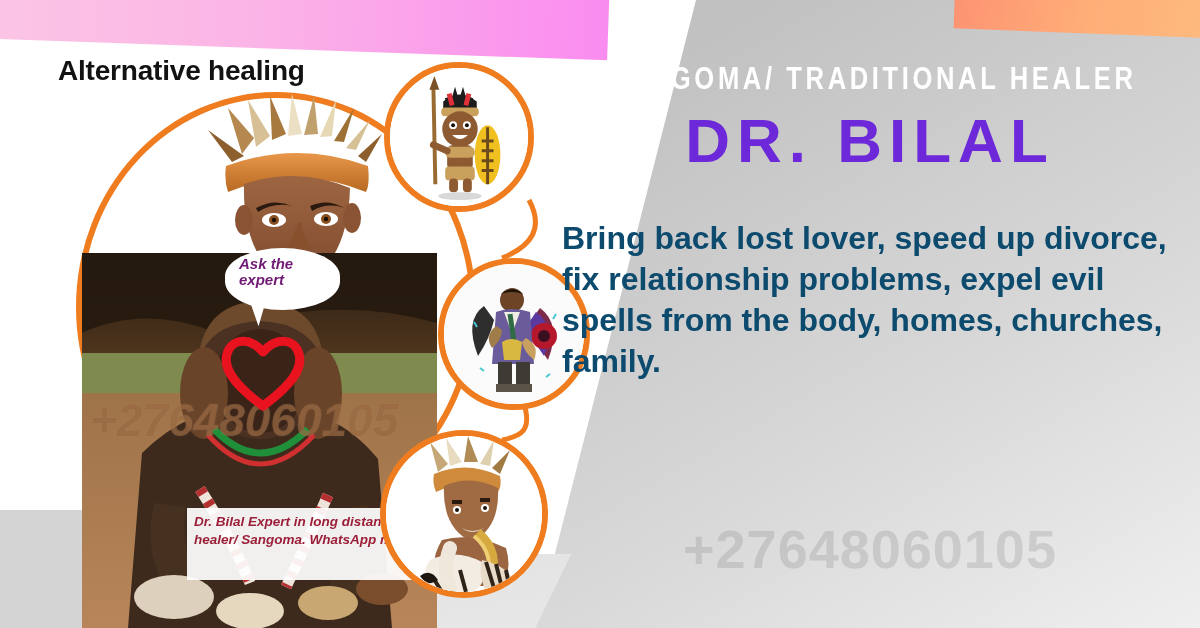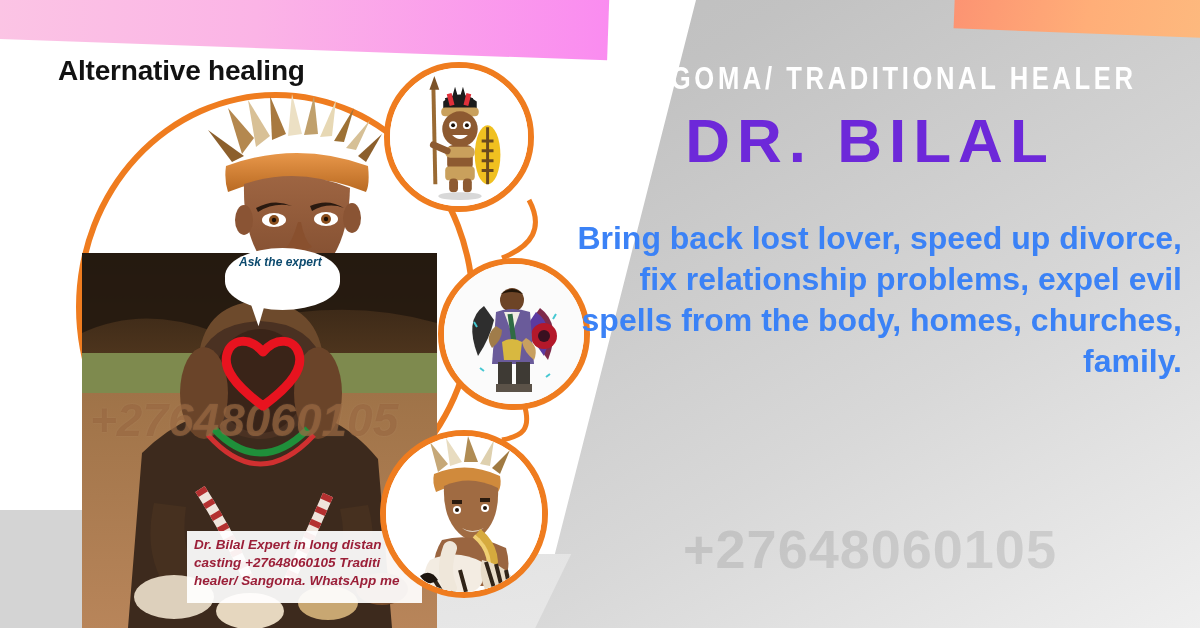--- a/index.html
+++ b/index.html
@@ -86,30 +86,30 @@
   }
   .speech-tail{
     position:absolute; left:22px; top:50px; width:0;height:0;
     border-left:13px solid transparent;
     border-right:5px solid transparent;
     border-top:28px solid #ffffff;
     transform:rotate(6deg);
   }
   .speech-text{
     position:absolute; left:14px; top:8px; width:92px;
-    font-size:12px; font-weight:bold; font-style:italic; color:#0c4a6e;
+    font-size:15px; font-weight:bold; font-style:italic; color:#701a75;
     line-height:1.05; text-align:left;
   }
 
   .heart{
     position:absolute; left:185px; top:330px; width:92px; height:82px; z-index:8;
   }
 
   .caption-box{
-    position:absolute; left:155px; top:531px; width:235px; height:72px;
+    position:absolute; left:155px; top:508px; width:235px; height:72px;
     background:rgba(255,255,255,0.93);
     z-index:10;
     padding:5px 6px 9px 7px;
   }
   .caption-text{
     font-size:13.5px; font-weight:bold; font-style:italic;
     color:#9b1f38; line-height:1.35; white-space:nowrap; overflow:hidden;
   }
 
   
@@ -136,21 +136,21 @@
     white-space:nowrap;
   }
   .brand{
     position:absolute; left:0; top:105px; width:660px;
     text-align:center; color:#6d28d9;
     font-size:62px; font-weight:bold; letter-spacing:7px;
     white-space:nowrap;
   }
   .body-red{
     position:absolute; left:22px; top:218px; width:620px;
-    text-align:right; color:#3b82f6;
+    text-align:left; color:#0c4a6e;
     font-size:32px; font-weight:bold; line-height:1.28;
   }
   .body-black{
     position:absolute; left:52px; top:440px; width:570px;
     text-align:center; color:#111111;
     font-size:29px; font-weight:bold; line-height:1.30;
   }
   .phone-ghost{
     position:absolute; left:0; top:518px; width:660px;
     text-align:center;
@@ -283,21 +283,20 @@
     </svg>
 
     <div class="speech">
       <div class="speech-bubble"></div>
       <div class="speech-tail"></div>
       <div class="speech-text">Ask the expert</div>
     </div>
 
     <div class="caption-box">
       <div class="caption-text">Dr. Bilal Expert in long distan</div>
-      <div class="caption-text">casting +27648060105 Traditi</div>
       <div class="caption-text">healer/ Sangoma. WhatsApp me</div>
     </div>
 
     <div class="bubble bubble-1">
       <svg viewBox="0 0 140 140" width="138" height="138">
         <rect width="140" height="140" fill="#fff"></rect>
 
         <path d="M44,18 L46,118" stroke="#9a6a33" stroke-width="4"></path>
         <path d="M45,8 L50,22 L40,22 Z" fill="#7b5228"></path>
 

